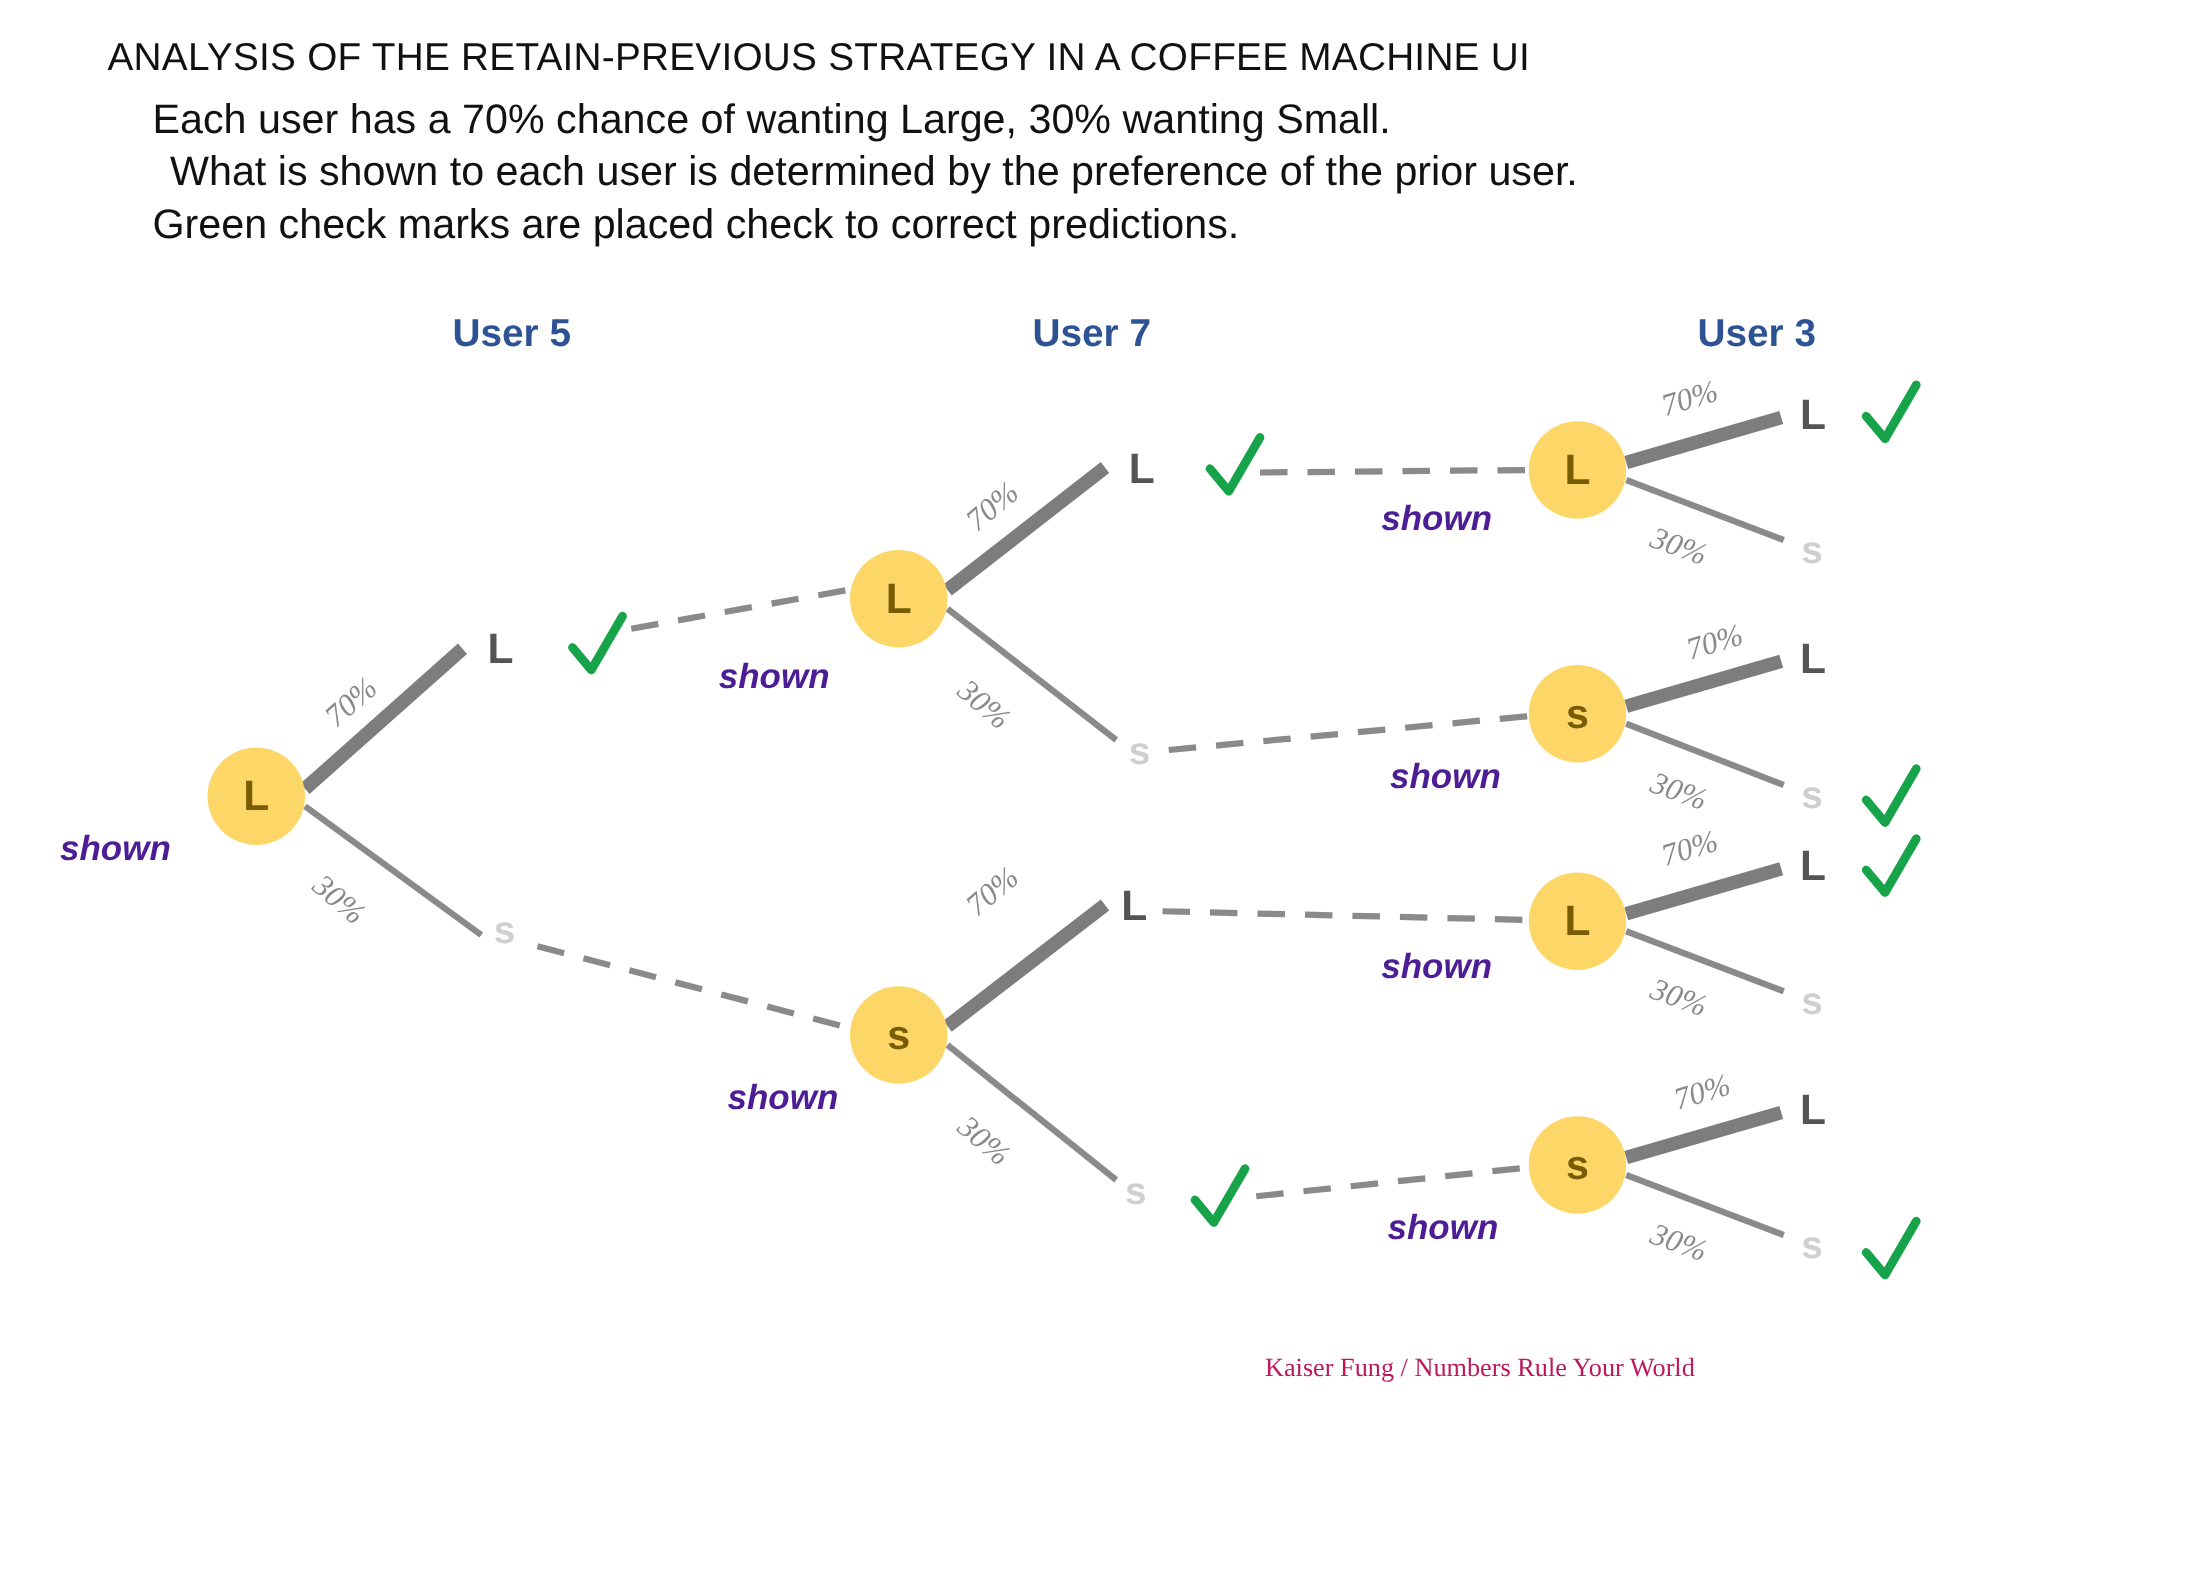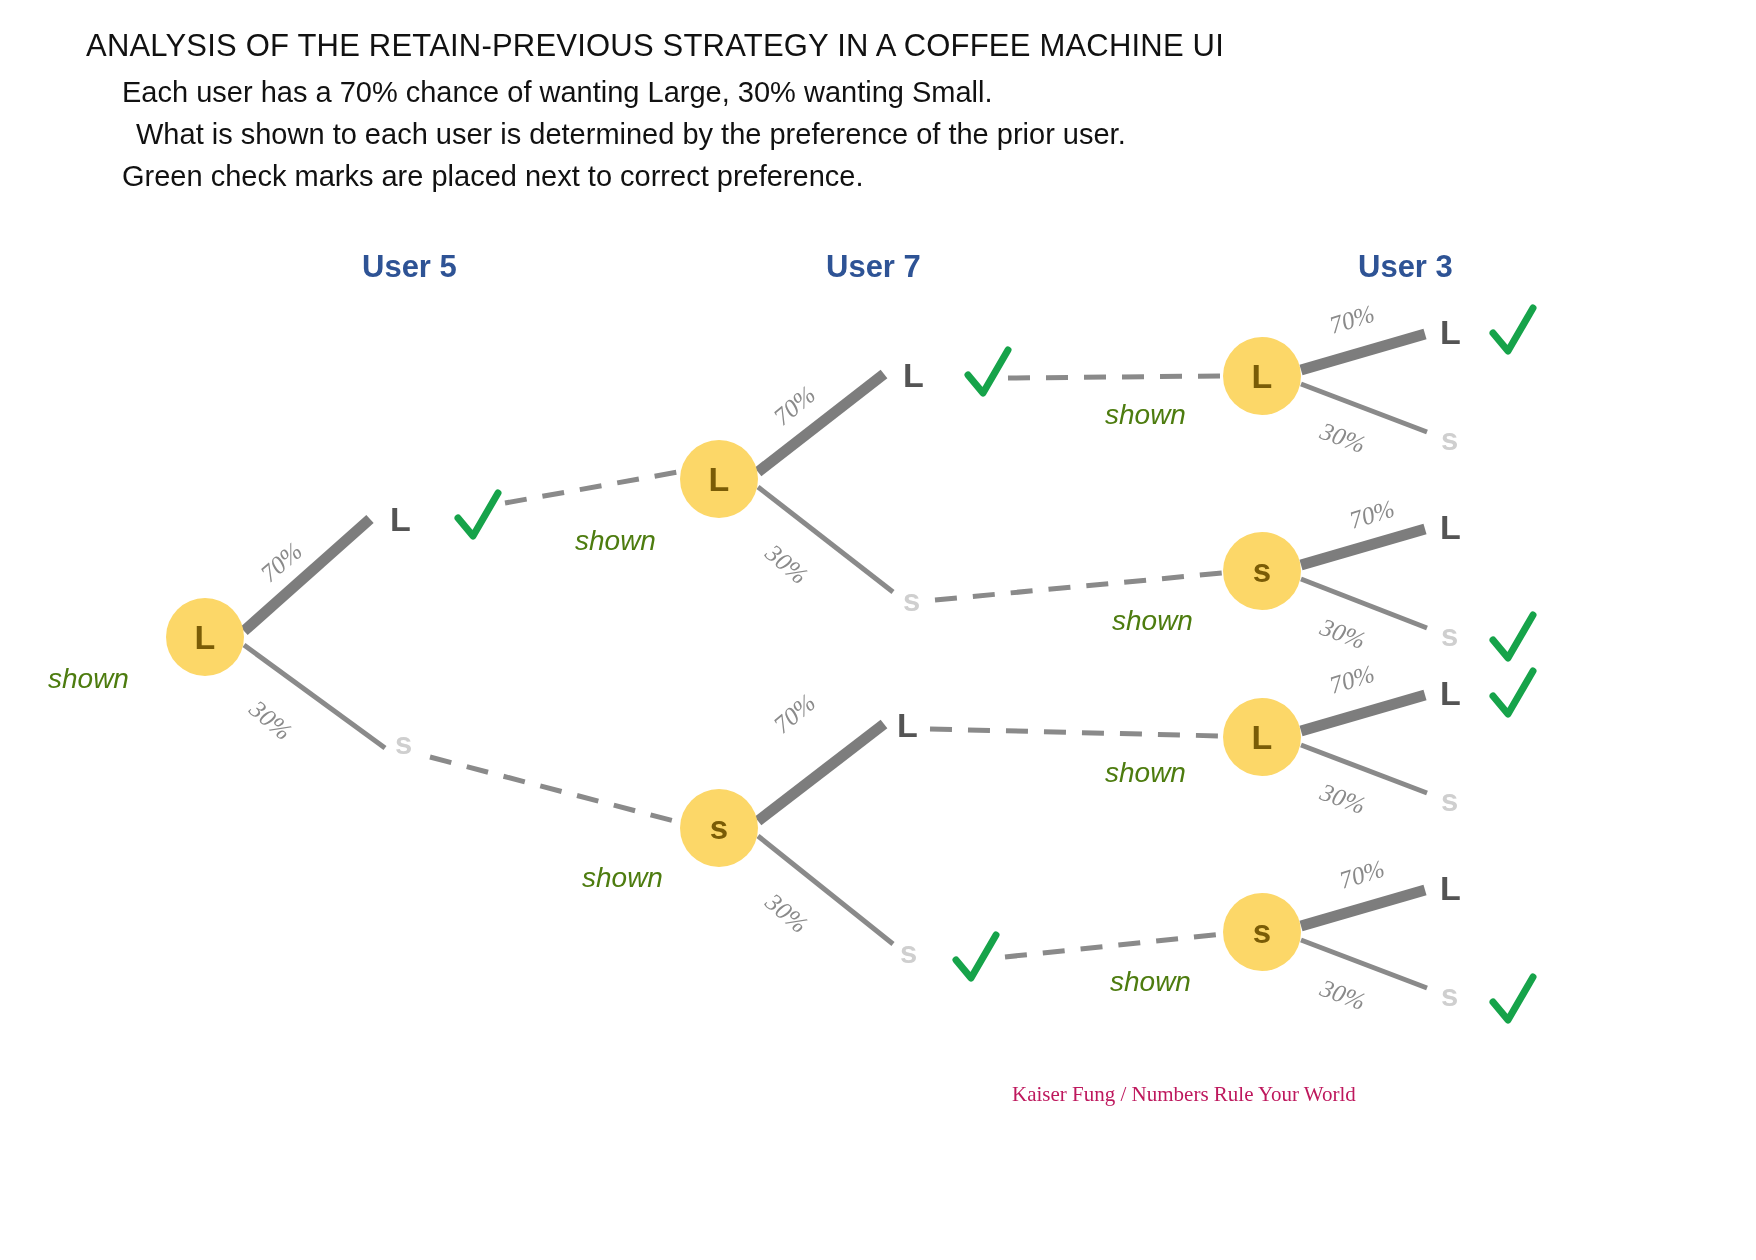--- a/index.html
+++ b/index.html
@@ -2,21 +2,21 @@
 <html><head>
 <meta charset="utf-8">
 <style>
   html,body{margin:0;padding:0;background:#ffffff;}
   body{width:1756px;height:1260px;position:relative;font-family:"Liberation Sans",sans-serif;overflow:hidden;}
   #stage{position:absolute;left:0;top:0;width:1661px;height:1260px;}
 
   
   .hdr{position:absolute;left:0;top:0;width:1756px;}
   .hdr-title{position:absolute;left:86px;top:28px;font-size:31px;letter-spacing:.2px;color:#111111;white-space:nowrap;}
-  .hdr-line{position:absolute;font-size:29px;color:#111111;white-space:nowrap;}
+  .hdr-line{position:absolute;font-size:33px;color:#111111;white-space:nowrap;}
   .hdr-l1{left:122px;top:76px;}
   .hdr-l2{left:136px;top:118px;}
   .hdr-l3{left:122px;top:160px;}
 
   
   .colhead{position:absolute;font-size:31px;font-weight:bold;color:#2e5395;white-space:nowrap;}
 
   
   svg#tree{position:absolute;left:0;top:0;width:1756px;height:1260px;}
 
@@ -28,39 +28,39 @@
 
   
   .leafL{position:absolute;font-size:34px;font-weight:bold;color:#545454;}
   .leafS{position:absolute;font-size:31px;font-weight:bold;color:#cfcfcf;}
 
   
   .prob{position:absolute;font-size:25px;color:#8a8a8a;font-family:"Liberation Serif",serif;
         font-style:italic;white-space:nowrap;transform-origin:left top;}
 
   
-  .shown{position:absolute;font-size:28px;font-style:italic;font-weight:normal;color:#4d7c0f;white-space:nowrap;}
+  .shown{position:absolute;font-size:28px;font-style:italic;font-weight:bold;color:#4c1d95;white-space:nowrap;}
 
   
   .check{position:absolute;color:#16a34a;line-height:1;}
   .check svg{display:block;}
 
   
   .footer{position:absolute;font-family:"Liberation Serif",serif;font-size:21px;color:#be185d;white-space:nowrap;}
 </style>
 </head>
 <body>
 
 <div id="stage">
 
   <div class="hdr">
     <div class="hdr-title">ANALYSIS OF THE RETAIN-PREVIOUS STRATEGY IN A COFFEE MACHINE UI</div>
     <div class="hdr-line hdr-l1">Each user has a 70% chance of wanting Large, 30% wanting Small.</div>
     <div class="hdr-line hdr-l2">What is shown to each user is determined by the preference of the prior user.</div>
-    <div class="hdr-line hdr-l3">Green check marks are placed next to correct preference.</div>
+    <div class="hdr-line hdr-l3">Green check marks are placed check to correct predictions.</div>
   </div>
 
   <div class="colhead" style="left:362px;top:249px;">User 5</div>
   <div class="colhead" style="left:826px;top:249px;">User 7</div>
   <div class="colhead" style="left:1358px;top:249px;">User 3</div>
 
   <svg id="tree" viewBox="0 0 1756 1260">
 
     <line x1="244" y1="631" x2="370" y2="519" stroke="#7d7d7d" stroke-width="11"></line>
     <line x1="244" y1="645" x2="385" y2="748" stroke="#8a8a8a" stroke-width="5"></line>

